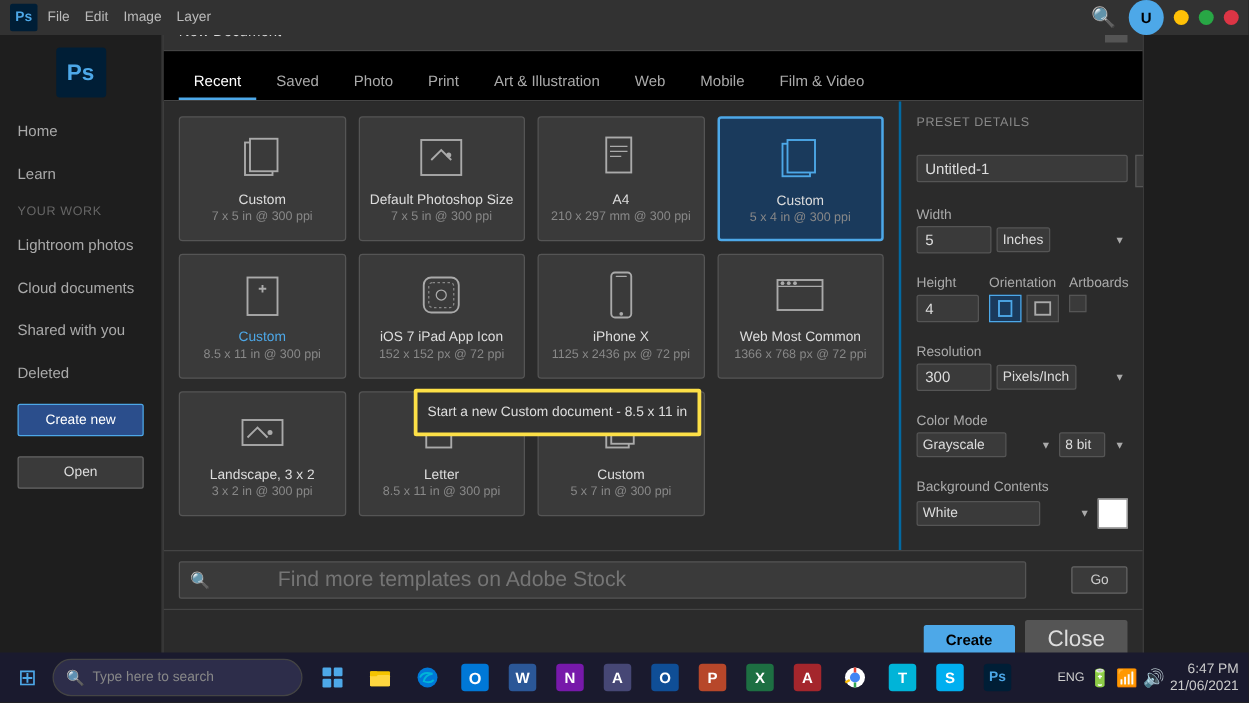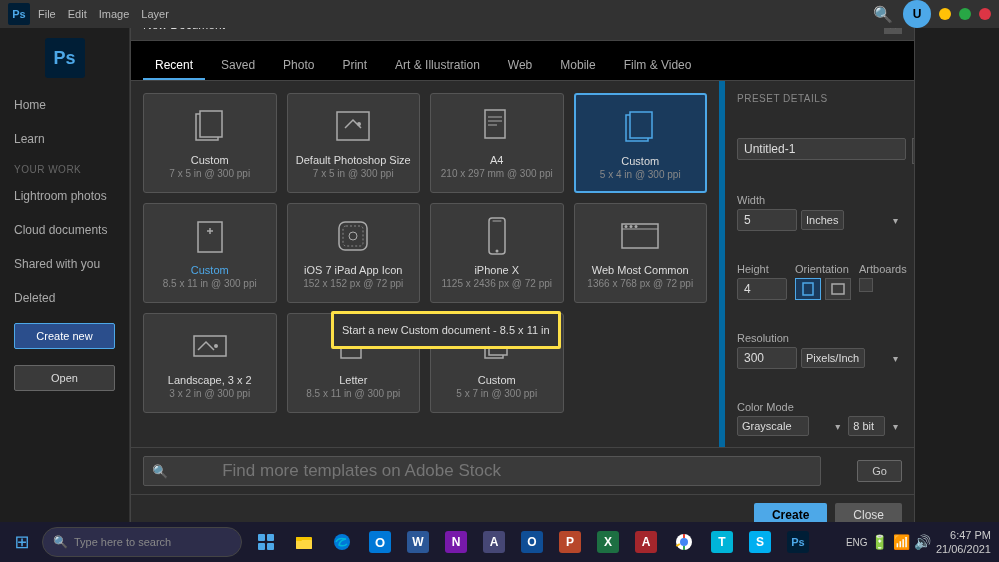--- a/index.html
+++ b/index.html
@@ -249,35 +249,35 @@
       font-size: 12px;
       cursor: pointer;
       border-radius: 2px;
       font-weight: 600;
     }
     .btn-close {
       background: #555;
       color: #ddd;
       border: none;
       padding: 5px 18px;
-      font-size: 12px;
+      font-size: 18px;
       cursor: pointer;
       border-radius: 2px;
     }
 
     
     .preset-details {
       width: 195px;
       background: #2b2b2b;
-      border-left: 6px solid #0369a1;
+      border-left: 2px solid #0369a1;
       padding: 12px;
       overflow-y: auto;
       display: flex;
       flex-direction: column;
-      gap: 24px;
+      gap: 10px;
     }
     .preset-details-title {
       font-size: 10px;
       color: #888;
       text-transform: uppercase;
       letter-spacing: 0.5px;
       margin-bottom: 6px;
     }
     .preset-name-field {
       display: flex;

